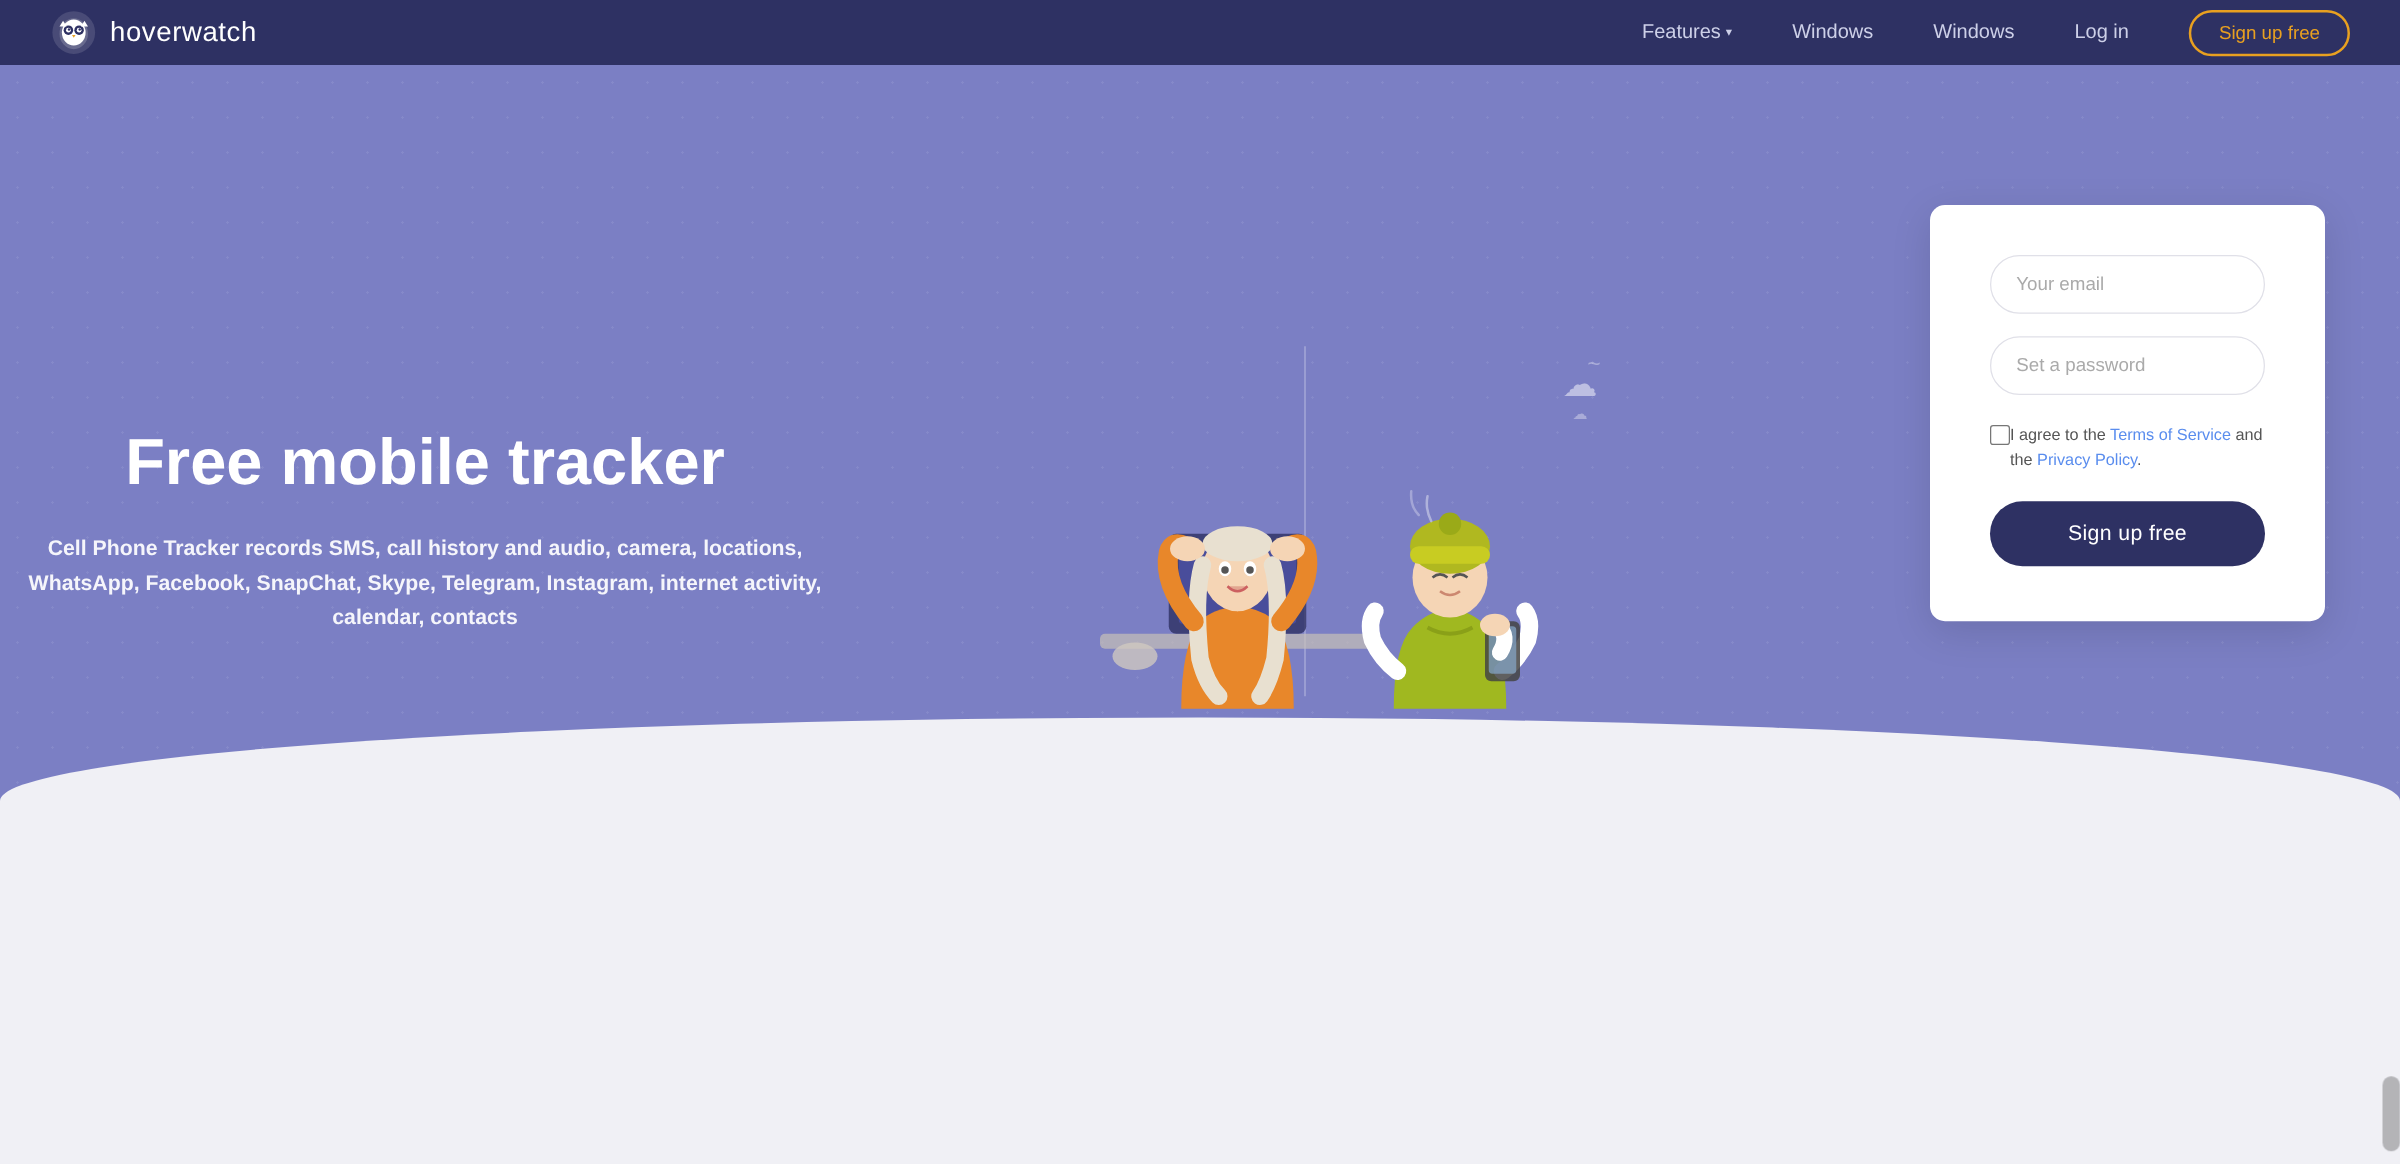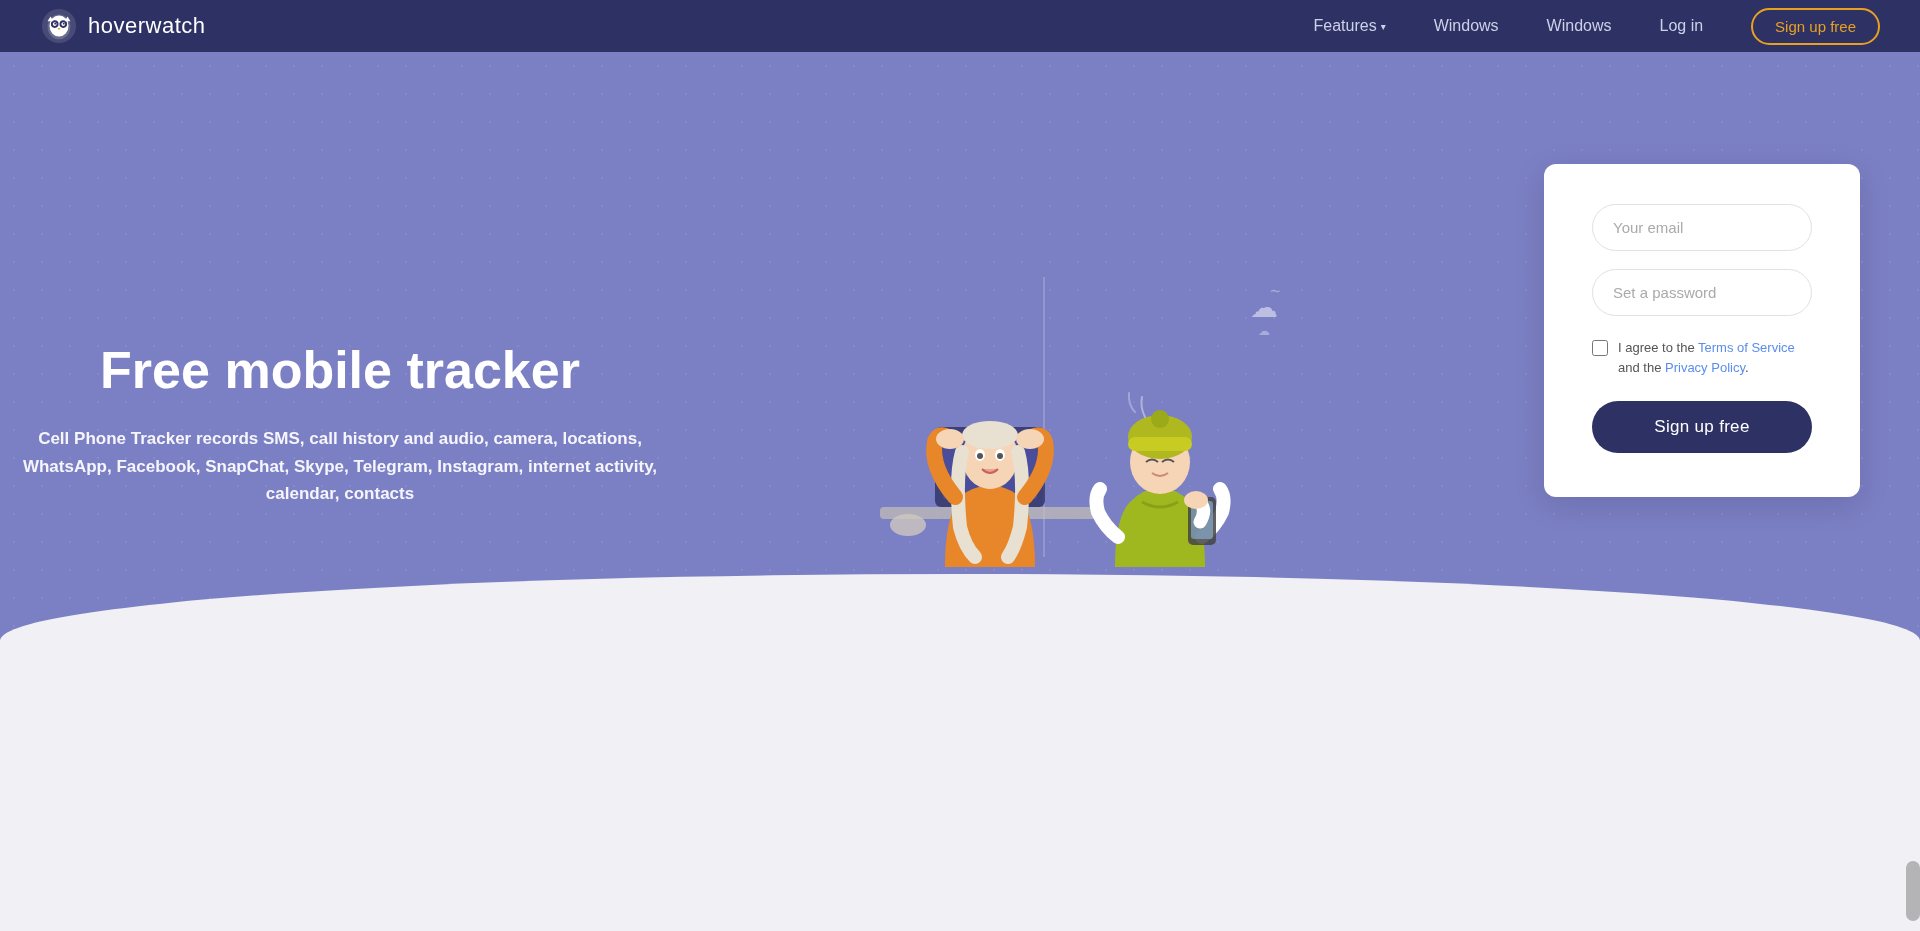--- a/index.html
+++ b/index.html
@@ -159,21 +159,20 @@
       color: #666;
       outline: none;
       margin-bottom: 18px;
       background: #fff;
     }
     .signup-input::placeholder { color: #aaa; }
 
     .terms-row {
       display: flex;
       align-items: flex-start;
-      gap: 10px;
       margin-bottom: 24px;
       margin-top: 4px;
     }
     .terms-checkbox {
       width: 16px;
       height: 16px;
       margin-top: 2px;
       flex-shrink: 0;
       cursor: pointer;
       accent-color: #7b7fc4;

